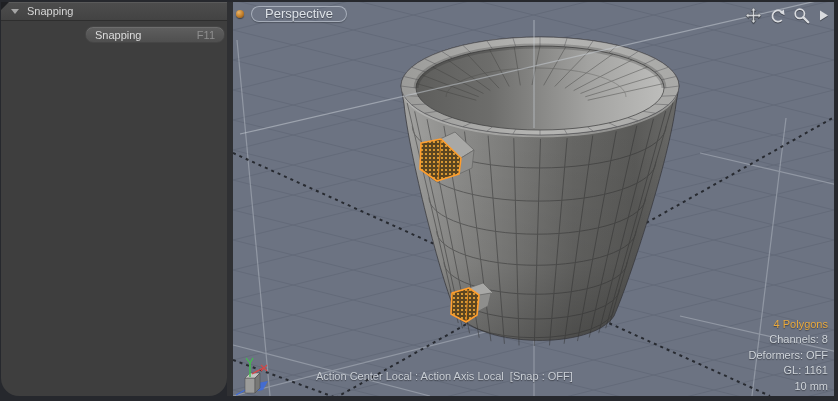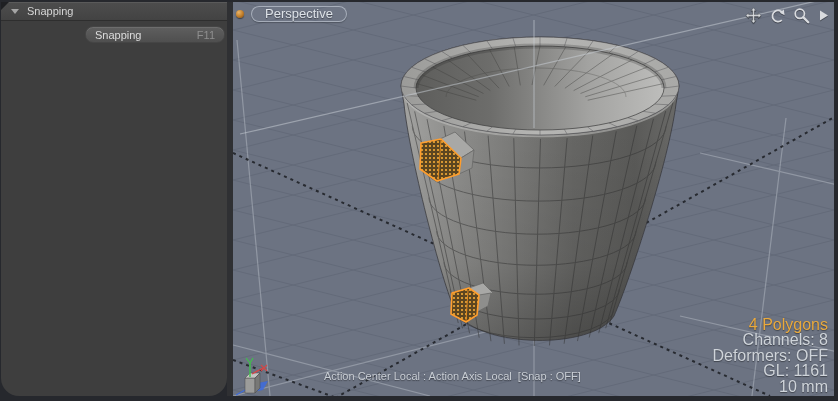--- a/index.html
+++ b/index.html
@@ -40,25 +40,25 @@
     box-shadow:0 1px 1px rgba(0,0,0,.45);}
   .vp-pill{
     height:16px;line-height:14px;box-sizing:border-box;border-radius:9px;
     border:1px solid rgba(214,221,229,.55);background:rgba(140,148,162,.10);
     color:#dde2e8;font-size:13px;padding:0 13px;font-family:"Liberation Sans",sans-serif;
     text-shadow:0 1px 1px rgba(20,22,26,.5);box-shadow:0 1px 1px rgba(30,33,40,.35);
   }
   .nav-icons{position:absolute;right:5px;top:5px;display:flex;align-items:center;gap:7px;
     filter:drop-shadow(0 1px 0 rgba(25,28,34,.5));}
   .nav-icons svg{display:block;}
-  .status{position:absolute;right:6px;bottom:2px;text-align:right;font-size:16px;
+  .status{position:absolute;right:6px;bottom:2px;text-align:right;font-size:11px;
     line-height:15.4px;color:#cfd4da;text-shadow:0 1px 1px rgba(20,22,26,.5);}
   .status .hl{color:var(--hl,#e9a93d);}
   .action-bar{position:absolute;left:83px;top:368px;font-size:11px;color:#c9ced5;
-    text-shadow:0 1px 1px rgba(20,22,26,.5);white-space:pre;margin-left:8px;}
+    text-shadow:0 1px 1px rgba(20,22,26,.5);white-space:pre;}
 </style>
 </head>
 <body>
 
 <div class="screen">
 
   <aside class="panel">
     <div class="panel-header">
       <span class="tri-down"></span>
       <span>Snapping</span>

